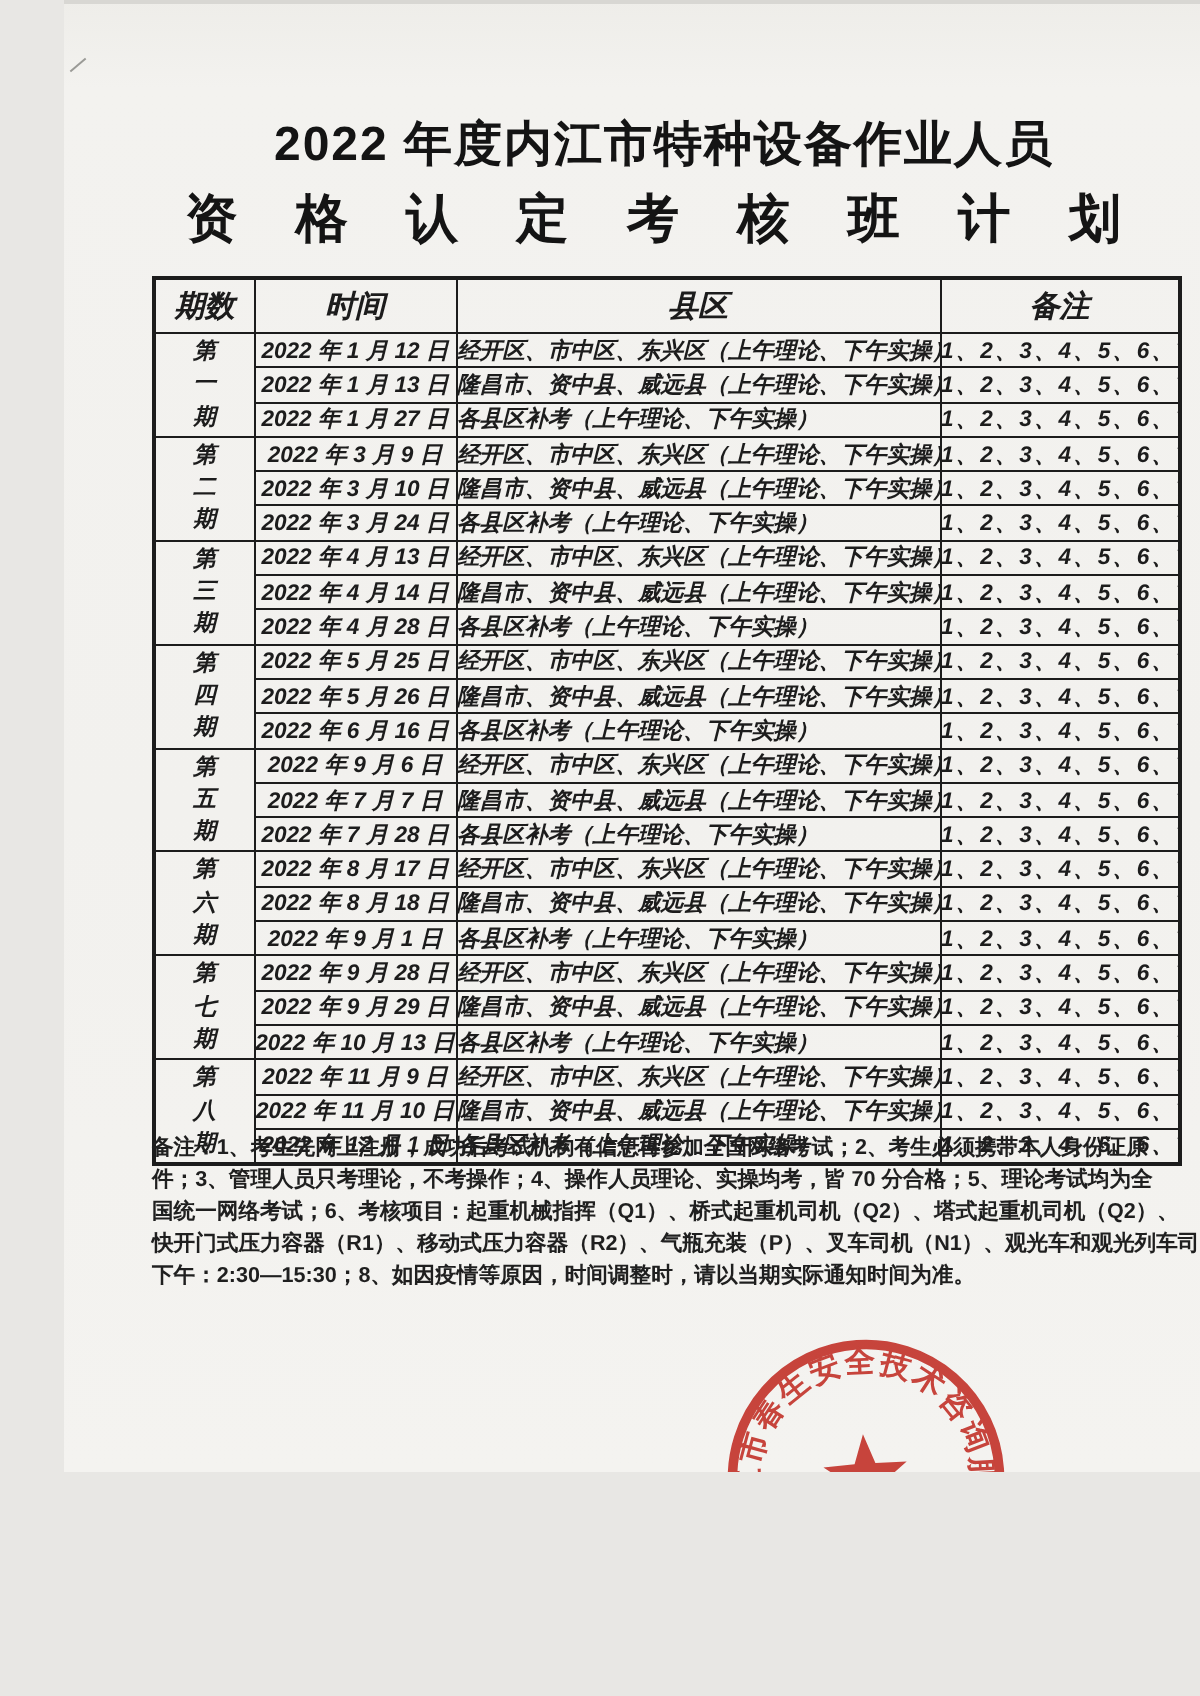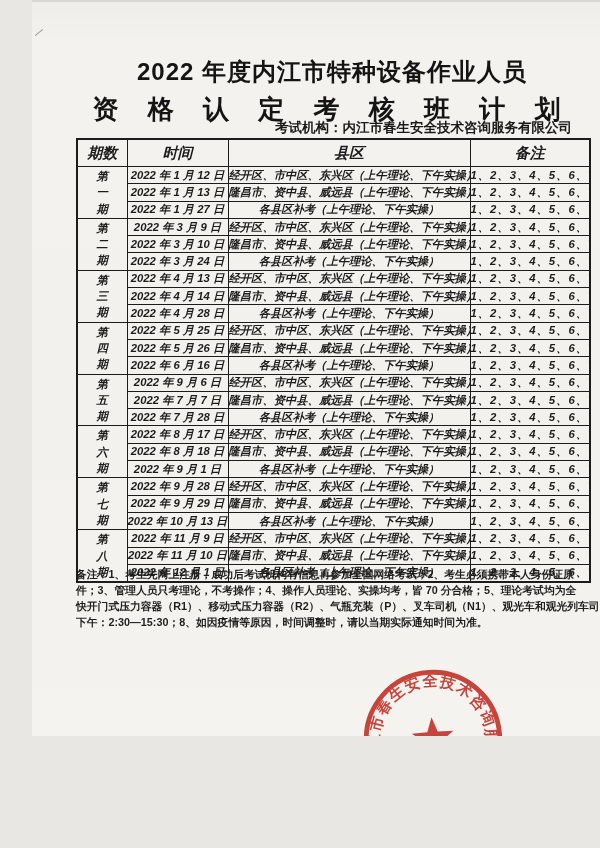--- a/index.html
+++ b/index.html
@@ -33,21 +33,21 @@
   }
   table.schedule th{height:26px;font-size:15px;text-align:center;}
   table.schedule td{height:16.3px;font-size:11.3px;text-align:center;vertical-align:middle;}
   col.c-period{width:50px;}
   col.c-time{width:101px;}
   col.c-district{width:242px;}
   col.c-remark{width:120px;}
   td.col-period{font-size:13px;vertical-align:middle;}
   td.col-period span{display:block;line-height:16.3px;}
   td.col-district{text-align:left;padding-left:7px;font-size:11.4px;}
-  td.col-district.center{text-align:center;padding-left:0;}
+  td.col-district.center{text-align:left;padding-left:0;}
   td.col-time{font-size:11.2px;}
   td.col-remark{font-size:11px;letter-spacing:1px;}
 
   .notes{position:absolute;left:44px;top:566px;width:520px;color:#1f1f1f;}
   .notes div{font-size:10.8px;font-weight:bold;line-height:16px;white-space:nowrap;}
 
   .company-line{position:absolute;left:277px;top:738px;font-size:14.5px;font-weight:bold;letter-spacing:0.4px;color:#161616;}
 
   .stamp{position:absolute;left:328px;top:666px;width:146px;height:146px;
          mix-blend-mode:multiply;opacity:0.84;transform:rotate(-4deg);}
@@ -56,21 +56,20 @@
 <body>
 
 <div class="page">
   <div class="scratch"></div>
 
   <div class="title-block">
     <div class="title-line1">2022 年度内江市特种设备作业人员</div>
     <div class="title-line2">资 格 认 定 考 核 班 计 划</div>
   </div>
 
-  <div class="exam-org">考试机构：内江市春生安全技术咨询服务有限公司</div>
 
   <table class="schedule">
     <colgroup>
       <col class="c-period">
         <col class="c-time">
         <col class="c-district">
         <col class="c-remark">
     </colgroup>
     <thead>
       <tr>
@@ -240,20 +239,21 @@
           <td class="col-time">2022 年 12 月 1 日</td>
           <td class="col-district center">各县区补考（上午理论、下午实操）</td>
           <td class="col-remark">1、2、3、4、5、6、7</td>
         </tr>
       </tbody>
   </table>
 
   <div class="notes">
       <div>备注：1、考生先网上注册，成功后考试机构有信息再参加全国网络考试；2、考生必须携带本人身份证原</div>
       <div>件；3、管理人员只考理论，不考操作；4、操作人员理论、实操均考，皆 70 分合格；5、理论考试均为全</div>
+      <div>国统一网络考试；6、考核项目：起重机械指挥（Q1）、桥式起重机司机（Q2）、塔式起重机司机（Q2）、</div>
       <div>快开门式压力容器（R1）、移动式压力容器（R2）、气瓶充装（P）、叉车司机（N1）、观光车和观光列车司</div>
       <div>下午：2:30—15:30；8、如因疫情等原因，时间调整时，请以当期实际通知时间为准。</div>
     </div>
 
   <div class="company-line">内江市春生安全技术咨询服务有限公司</div>
 
   <svg class="stamp" viewBox="0 0 140 140" xmlns="http://www.w3.org/2000/svg">
     <defs>
       <path id="ring-arc" d="M 23.8 91.6 A 51 51 0 1 1 116.2 91.6" fill="none"></path>
       <path id="num-arc" d="M 26.7 103.9 A 55 55 0 0 0 113.3 103.9" fill="none"></path>

